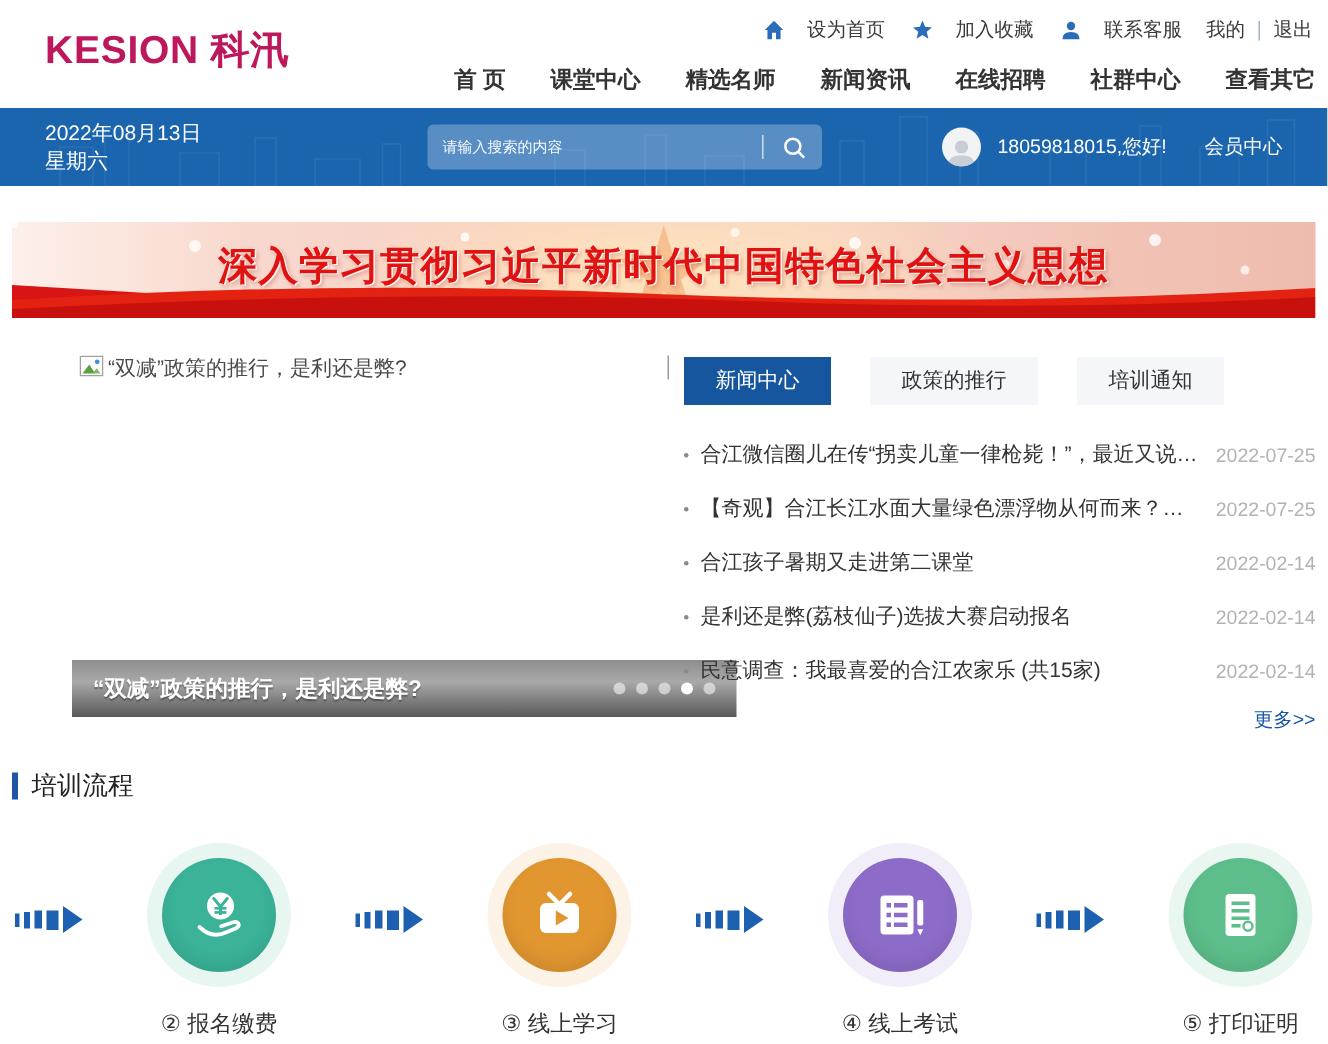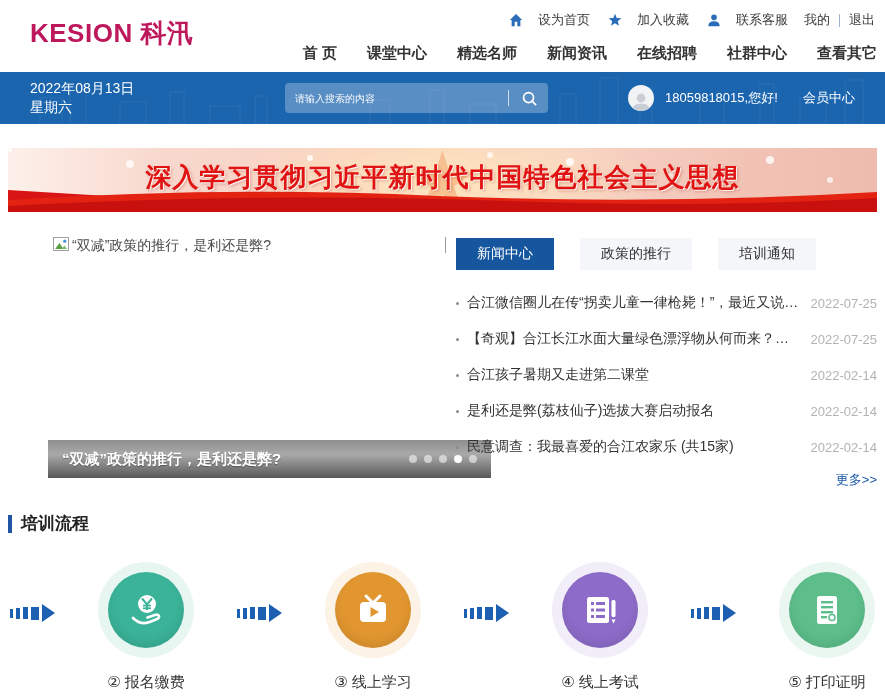--- a/index.html
+++ b/index.html
@@ -68,21 +68,21 @@
   .news-list { list-style:none; margin-top:15px; }
   .news-row { height:36px; display:flex; align-items:center; cursor:pointer; }
   .bullet { width:3px; height:3px; border-radius:50%; background:#8a8a8a; margin-right:8px; flex:none; }
   .news-title { flex:1; font-size:14px; color:#333; white-space:nowrap; overflow:hidden; text-overflow:ellipsis; }
   .news-date { font-size:13px; color:#b3b3b3; margin-left:12px; flex:none; }
   .more { text-align:right; margin-top:6px; font-size:13px; color:#1a57a8; cursor:pointer; }
 
   
   .sec-header { position:absolute; left:8px; top:512px; display:flex; align-items:center; gap:9px; }
   .sec-bar { width:4px; height:18px; background:#1f55a4; }
-  .sec-title { font-size:17px; font-weight:bold; color:#222; }
+  .sec-title { font-size:17px; font-weight:normal; color:#222; }
   .steps { position:absolute; left:10px; top:562px; width:865px; display:flex; justify-content:space-between; align-items:flex-start; }
   .step { width:96px; display:flex; flex-direction:column; align-items:center; cursor:pointer; }
   .halo { width:96px; height:96px; border-radius:50%; display:flex; align-items:center; justify-content:center; }
   .circle { width:76px; height:76px; border-radius:50%; display:flex; align-items:center; justify-content:center;
     box-shadow:inset 0 -6px 10px rgba(0,0,0,.08); }
   .step-label { margin-top:15px; font-size:15px; color:#333; white-space:nowrap; }
   .arrow { display:flex; align-items:center; gap:3px; padding-top:42px; }
   .arrow i { display:block; background:#1d5fb0; }
   .arrow .b1 { width:3px; height:9px; }
   .arrow .b2 { width:4px; height:11px; }

